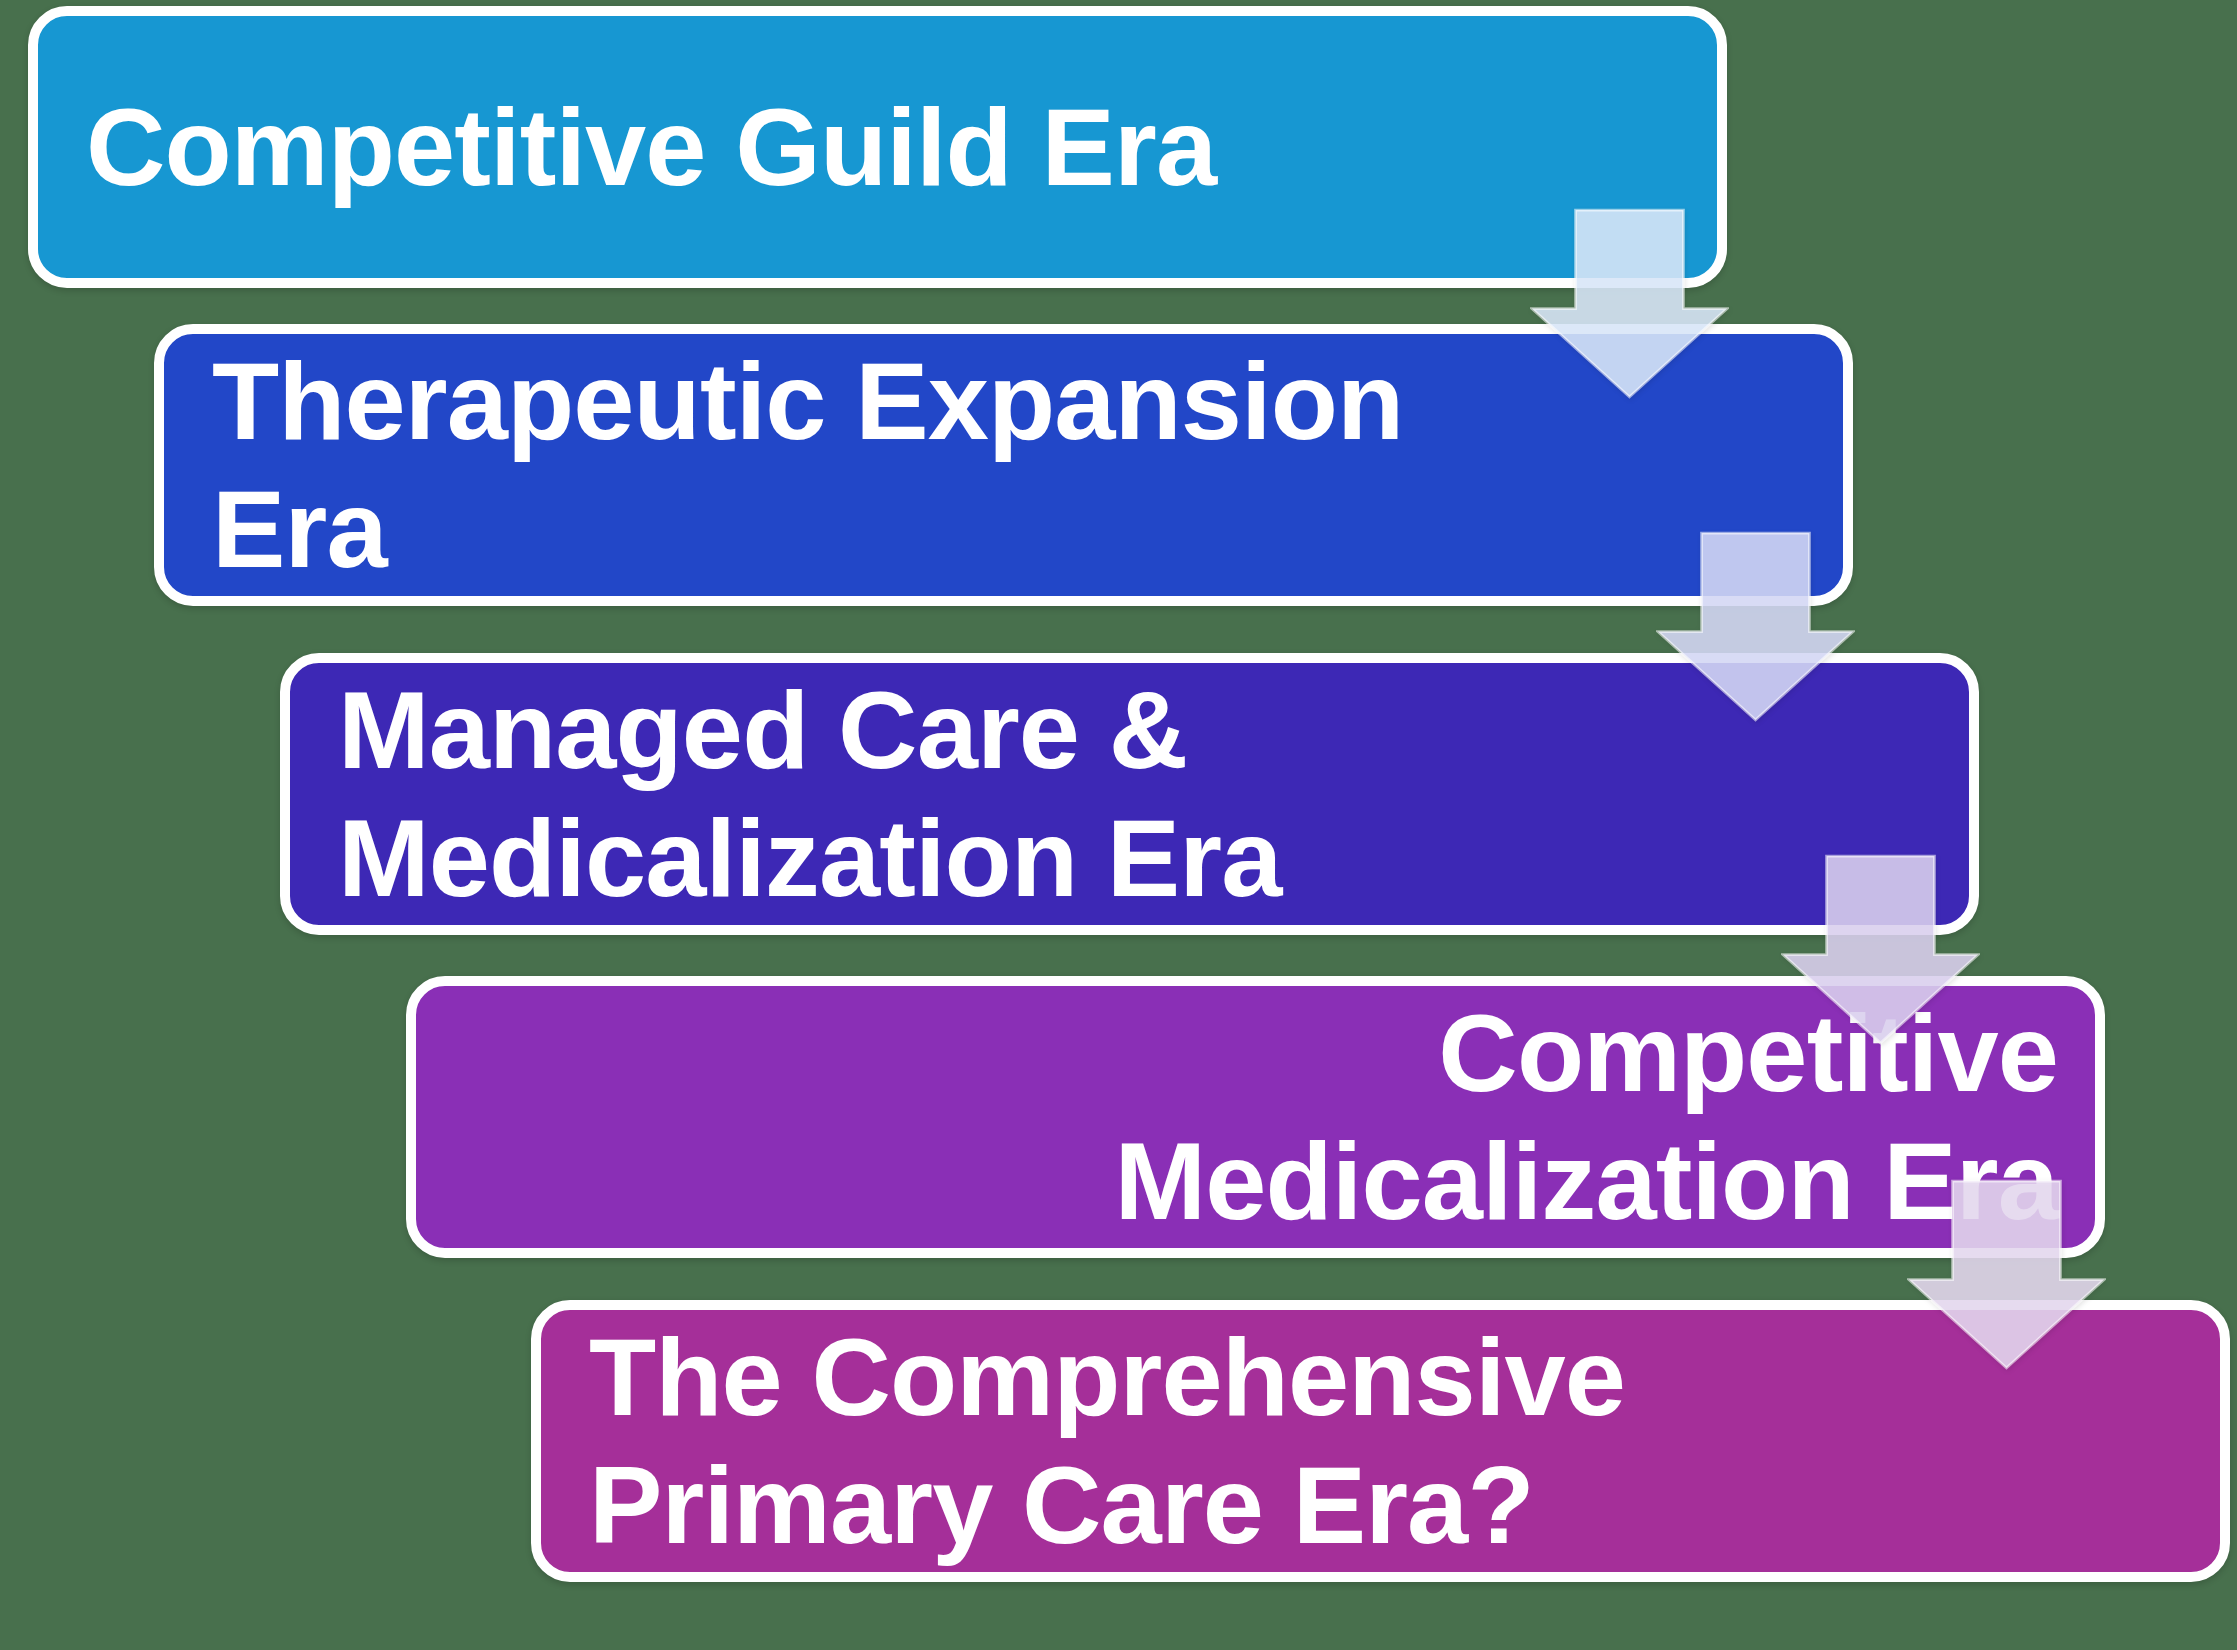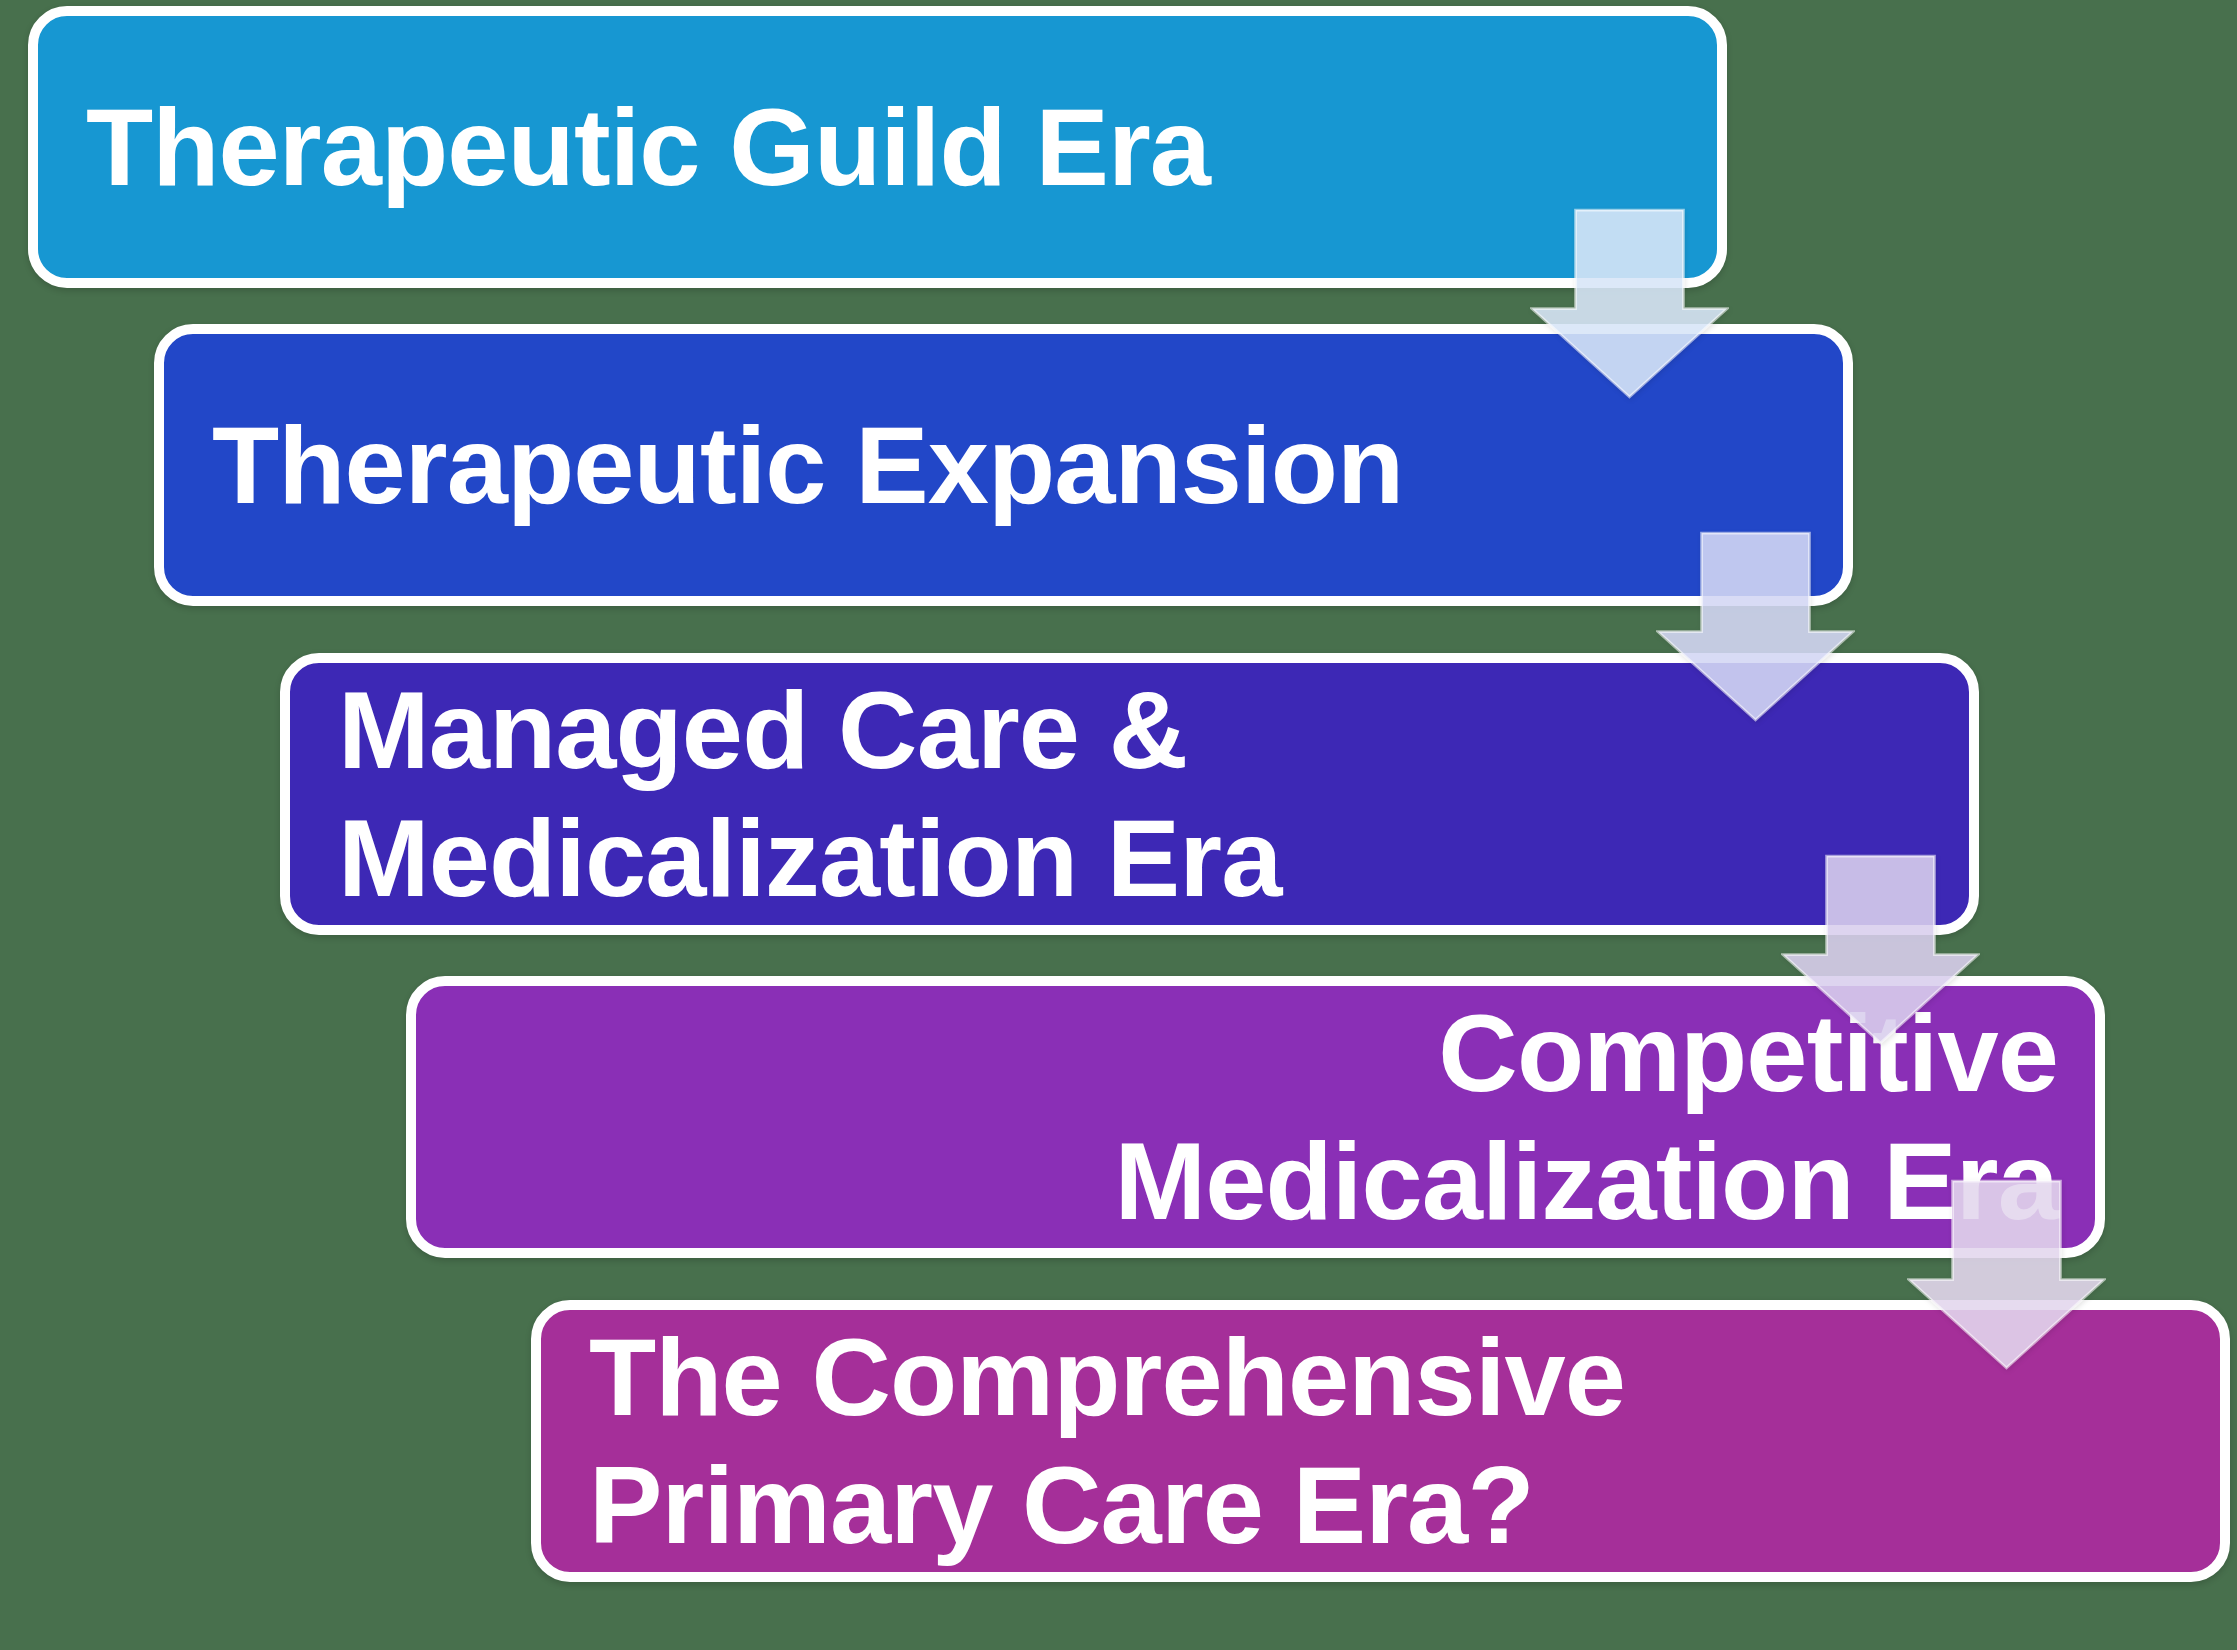--- a/index.html
+++ b/index.html
@@ -49,25 +49,26 @@
   .arrow2 { left: 1656px; top: 531px;  }
   .arrow3 { left: 1781px; top: 854px;  }
   .arrow4 { left: 1907px; top: 1179px; }
 </style>
 </head>
 <body>
 
 <div class="stage" style="background: rgb(72, 112, 77);">
 
   <div class="era-box box1" style="background: rgb(23, 151, 210);">
-    <div>Therapeutic Guild Era</div>
+    <div>Competitive Guild Era</div>
   </div>
 
   <div class="era-box box2" style="background: rgb(34, 71, 200);">
     <div>Therapeutic Expansion</div>
+    <div>Era</div>
   </div>
 
   <div class="era-box box3" style="background: rgb(61, 40, 181);">
     <div>Managed Care &amp;</div>
     <div>Medicalization Era</div>
   </div>
 
   <div class="era-box box4" style="background: rgb(138, 47, 182); text-align: right;">
     <div>Competitive</div>
     <div>Medicalization Era</div>

